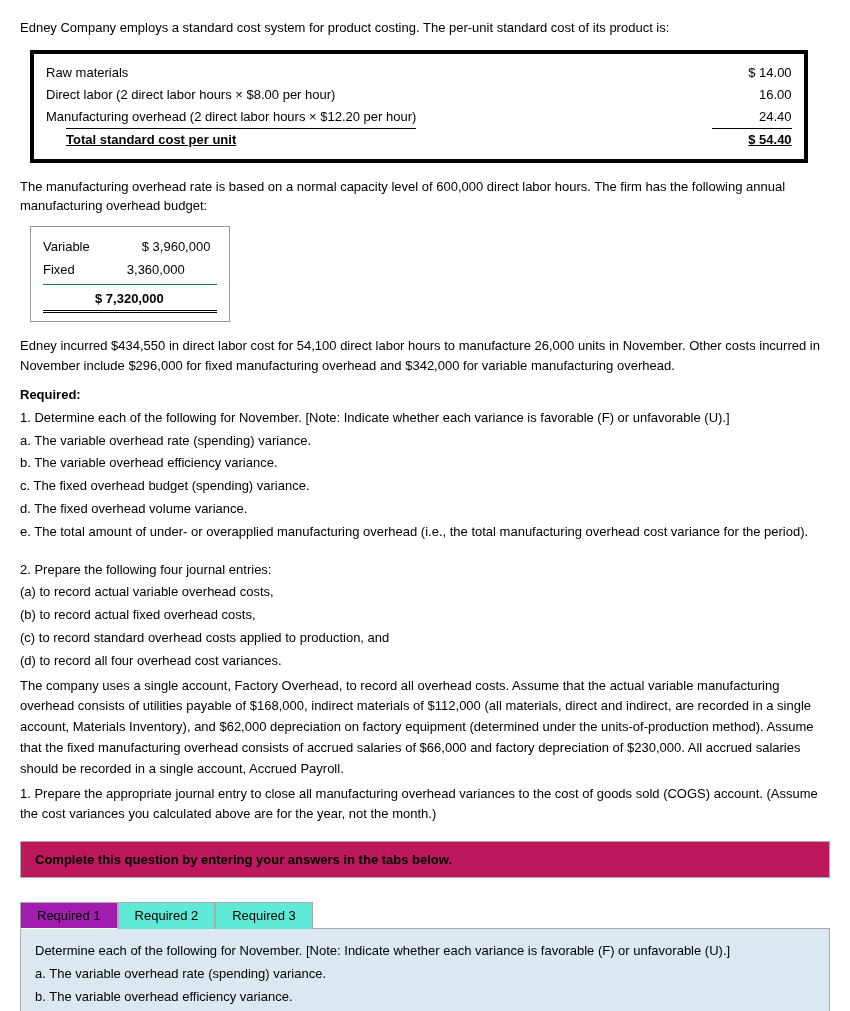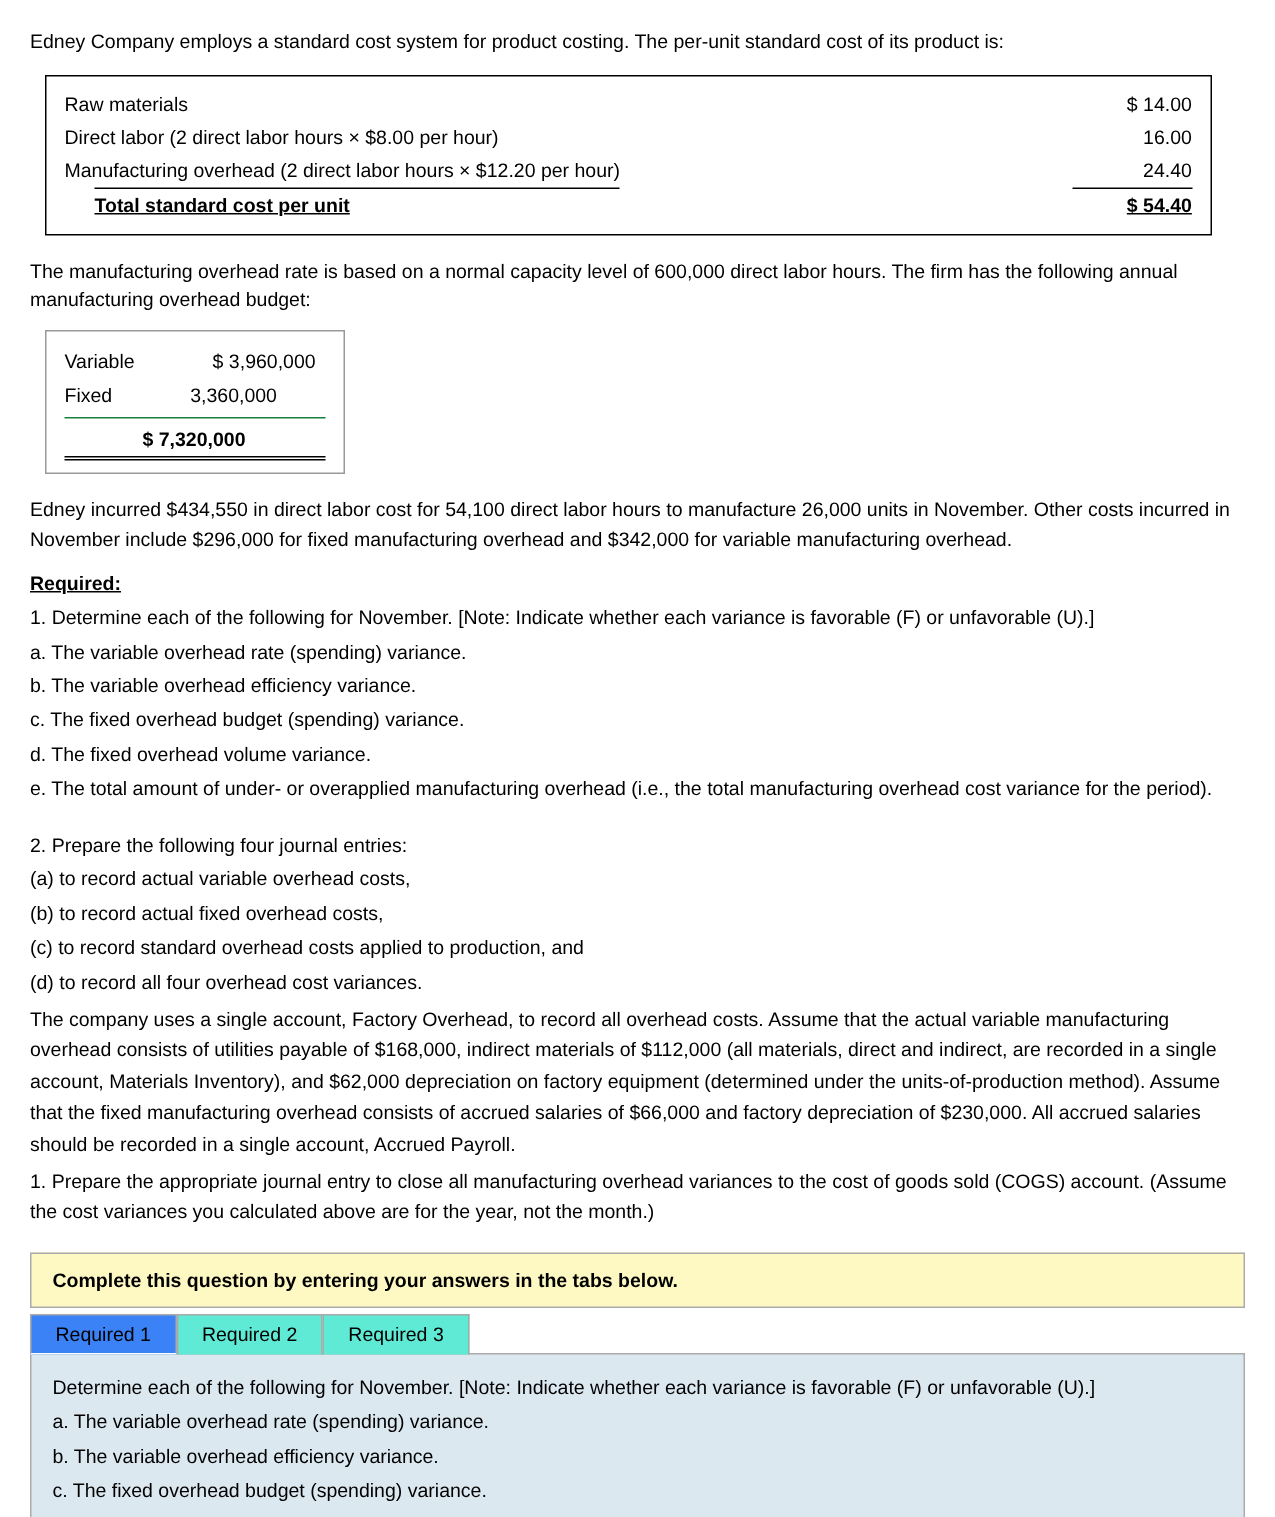--- a/index.html
+++ b/index.html
@@ -6,21 +6,21 @@
     body {
       font-family: Arial, sans-serif;
       font-size: 13px;
       background: #fff;
       color: #000;
       width: 850px;
       padding: 18px 20px;
     }
     .intro-text { margin-bottom: 12px; line-height: 1.5; }
     .cost-table {
-      border: 1px solid #000000;
+      border: 4px solid #000000;
       padding: 8px 12px;
       margin-bottom: 14px;
       display: flex;
       justify-content: space-between;
       width: 96%;
       margin-left: 10px;
     }
     .cost-table .labels { line-height: 1.7; }
     .cost-table .values { line-height: 1.7; text-align: right; min-width: 80px; }
     .total-row { border-top: 1px solid #000; font-weight: bold; text-decoration: underline; }
@@ -31,49 +31,49 @@
       display: inline-block;
       margin-left: 10px;
       min-width: 200px;
     }
     .overhead-row { display: flex; gap: 52px; line-height: 1.8; }
     .overhead-total { border-top: 1px solid #15803d; border-bottom: 3px double #000; font-weight: bold; margin-top: 2px; padding-top: 2px; }
     .section-text { margin-bottom: 10px; line-height: 1.5; }
     .required-section { margin-top: 10px; }
     .required-section p { line-height: 1.6; margin-bottom: 2px; }
     .complete-box {
-      background: #fef9c3;
+      background: #be185d;
       border: 1px solid #aaa;
       padding: 10px 14px;
-      margin: 16px 0 4px 0;
+      margin: 16px 0 24px 0;
       font-weight: bold;
       font-size: 13px;
     }
     .tabs-container { display: flex; gap: 0; margin-bottom: 0; }
     .tab {
       border: 1px solid #aaa;
       padding: 5px 16px;
       cursor: pointer;
       background: #5eead4;
       font-size: 13px;
       border-bottom: none;
     }
     .tab.active {
-      background: #3b82f6;
+      background: #a21caf;
       border-bottom: 1px solid #fff;
       z-index: 2;
     }
     .tab-content {
       border: 1px solid #aaa;
       padding: 12px 14px;
       background: #dce8f0;
       margin-top: -1px;
     }
     .tab-content p { line-height: 1.6; margin-bottom: 2px; }
-    .bold-text { font-weight: bold; text-decoration: underline; }
+    .bold-text { font-weight: bold; }
     .indent { margin-left: 20px; }
   </style>
 </head>
 <body>
 
 
 
 <p class="intro-text">Edney Company employs a standard cost system for product costing. The per-unit standard cost of its product is:</p>
 
 <div class="cost-table">

